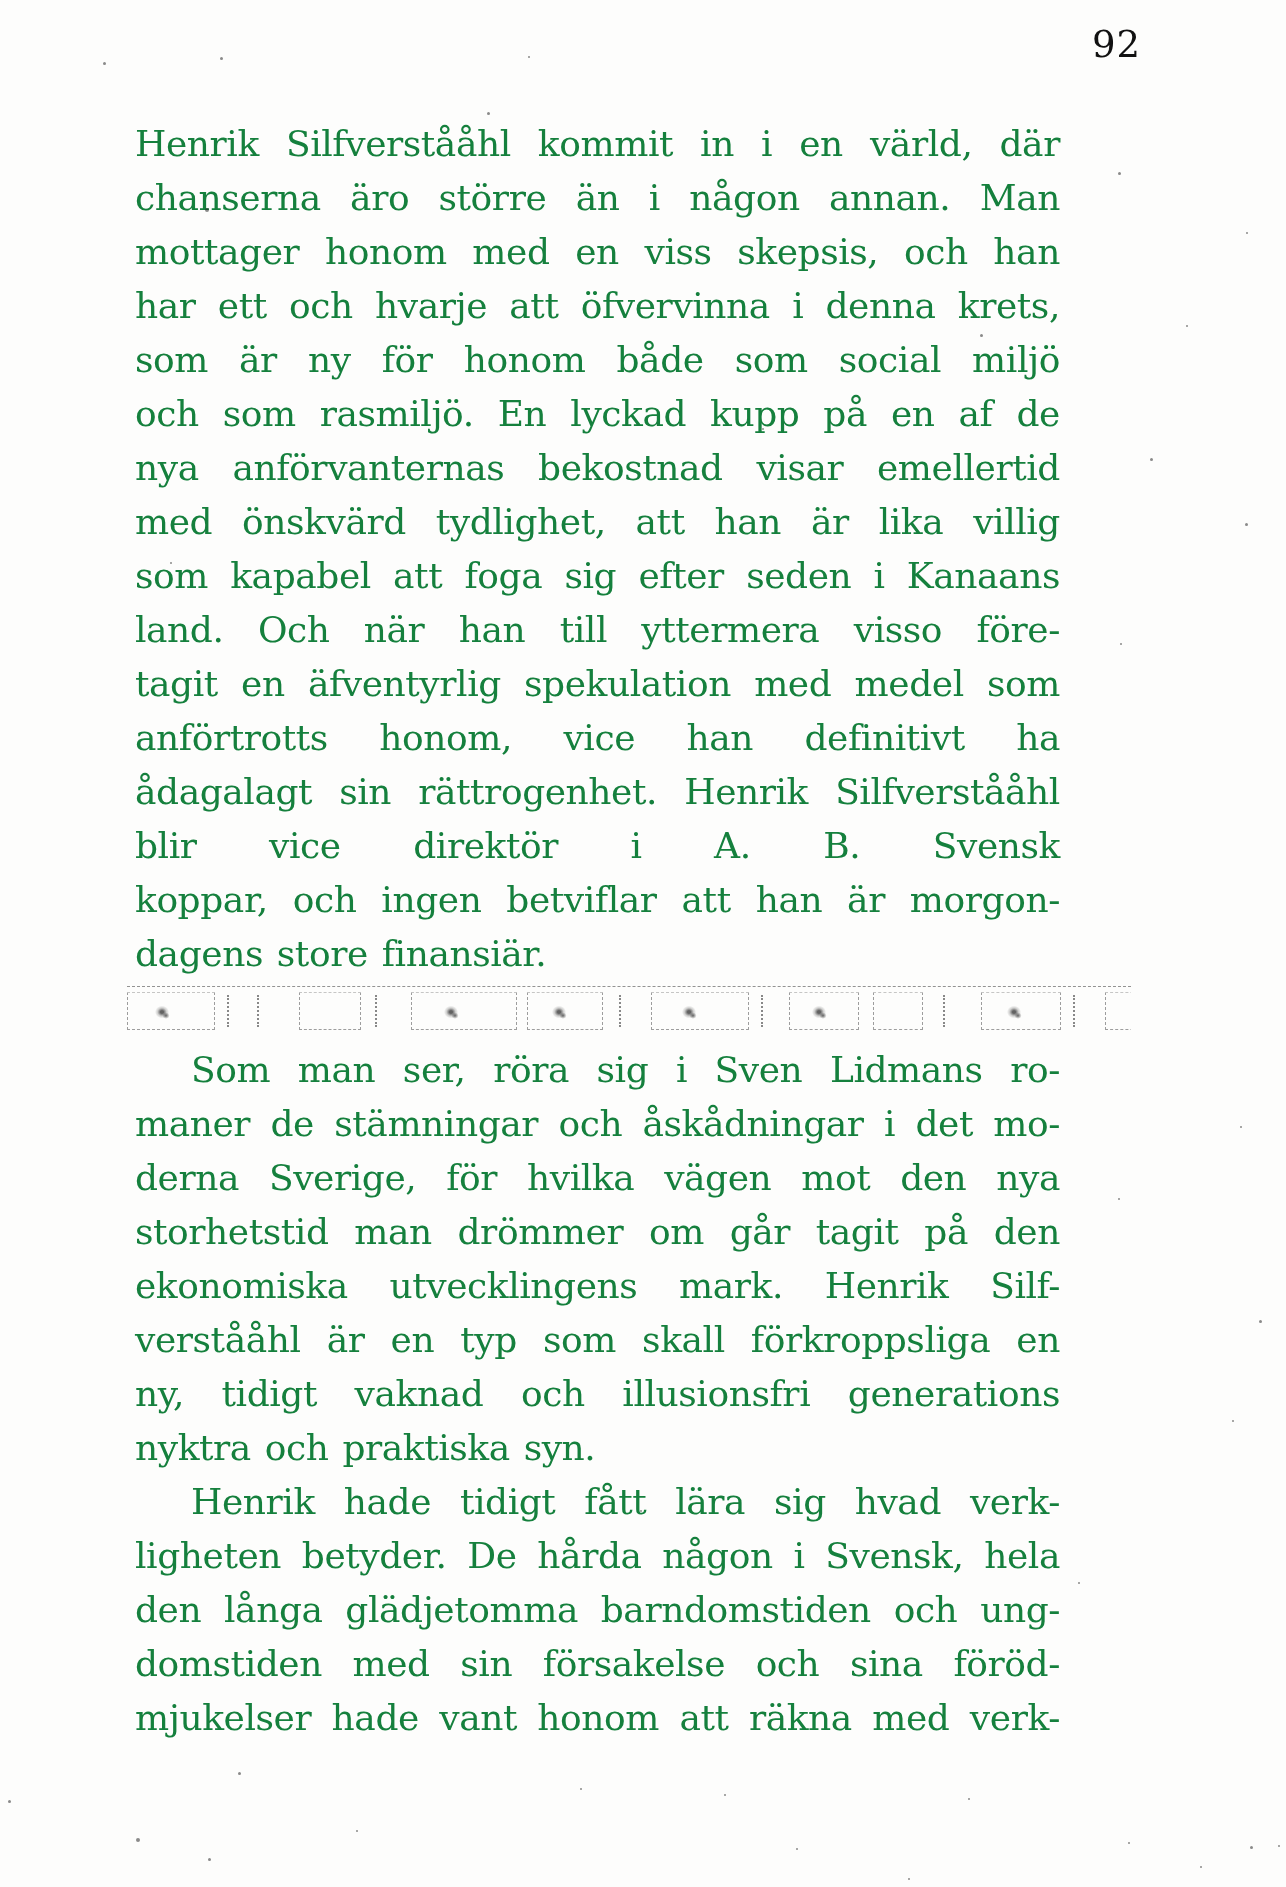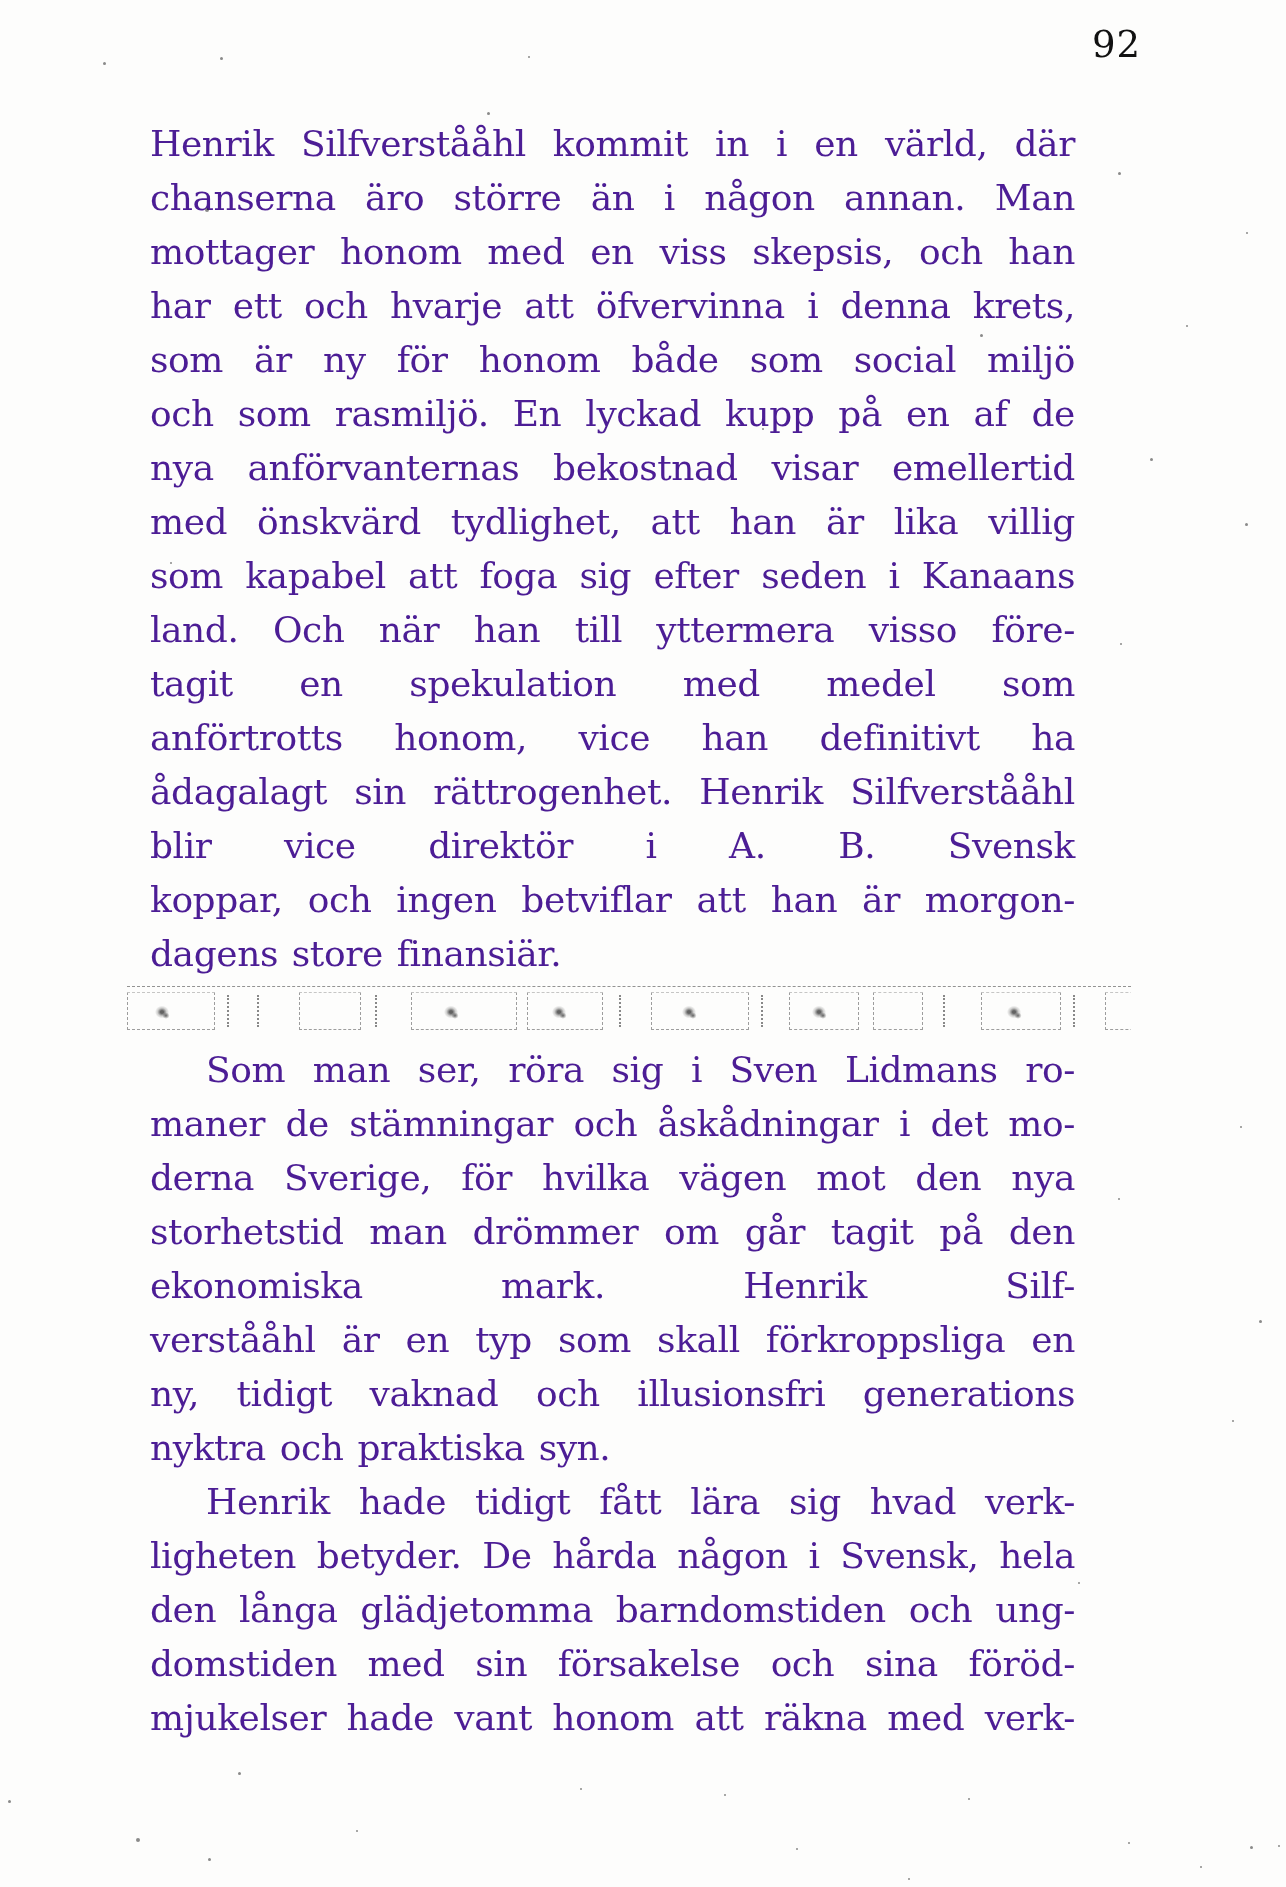--- a/index.html
+++ b/index.html
@@ -19,27 +19,27 @@
     position: absolute;
     left: 1092px;
     top: 26px;
     font-size: 37px;
     line-height: 1;
     letter-spacing: 1px;
     color: #111;
   }
   .text-column {
     position: absolute;
-    left: 150px;
+    left: 135px;
     top: 117px;
     width: 925px;
     font-size: 36px;
     line-height: 54px;
     letter-spacing: -0.012em;
-    color: #4c1d95;
+    color: #15803d;
   }
   .para { margin: 0; }
   .para.after-noise { margin-top: 62px; }
   .line {
     display: flex;
     justify-content: space-between;
     height: 54px;
     white-space: nowrap;
   }
   .line.indent { padding-left: 56px; }
@@ -200,20 +200,21 @@
         <span>när</span>
         <span>han</span>
         <span>till</span>
         <span>yttermera</span>
         <span>visso</span>
         <span>före-</span>
       </div>
       <div class="line">
         <span>tagit</span>
         <span>en</span>
+        <span>äfventyrlig</span>
         <span>spekulation</span>
         <span>med</span>
         <span>medel</span>
         <span>som</span>
       </div>
       <div class="line">
         <span>anförtrotts</span>
         <span>honom,</span>
         <span>vice</span>
         <span>han</span>
@@ -285,20 +286,21 @@
         <span>man</span>
         <span>drömmer</span>
         <span>om</span>
         <span>går</span>
         <span>tagit</span>
         <span>på</span>
         <span>den</span>
       </div>
       <div class="line">
         <span>ekonomiska</span>
+        <span>utvecklingens</span>
         <span>mark.</span>
         <span>Henrik</span>
         <span>Silf-</span>
       </div>
       <div class="line">
         <span>verstååhl</span>
         <span>är</span>
         <span>en</span>
         <span>typ</span>
         <span>som</span>

